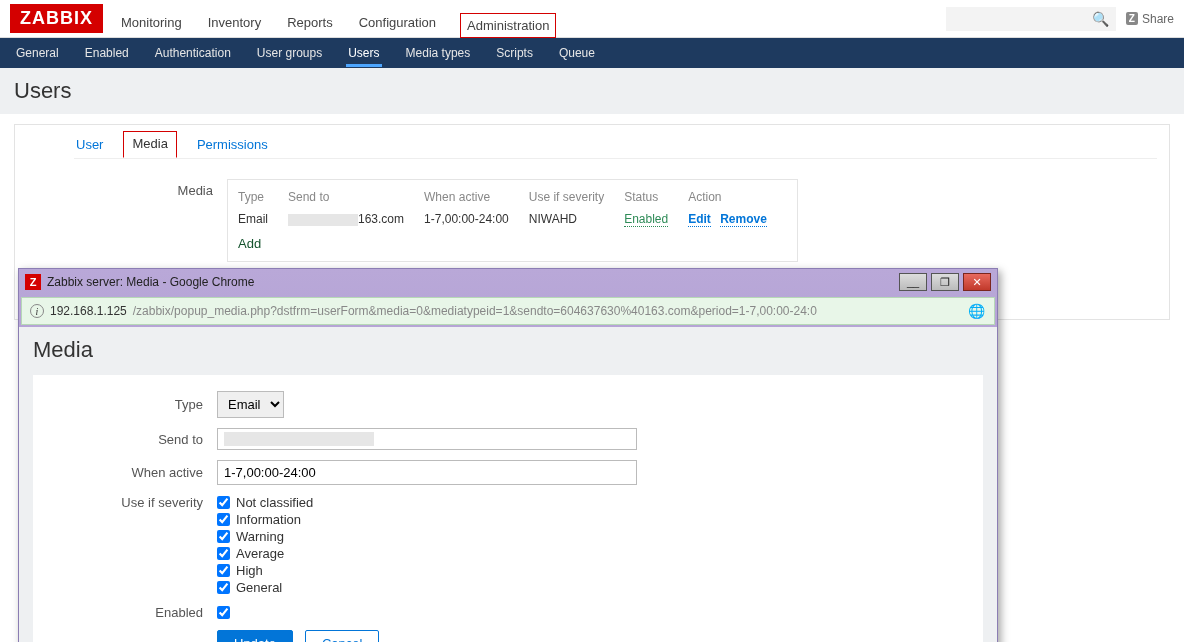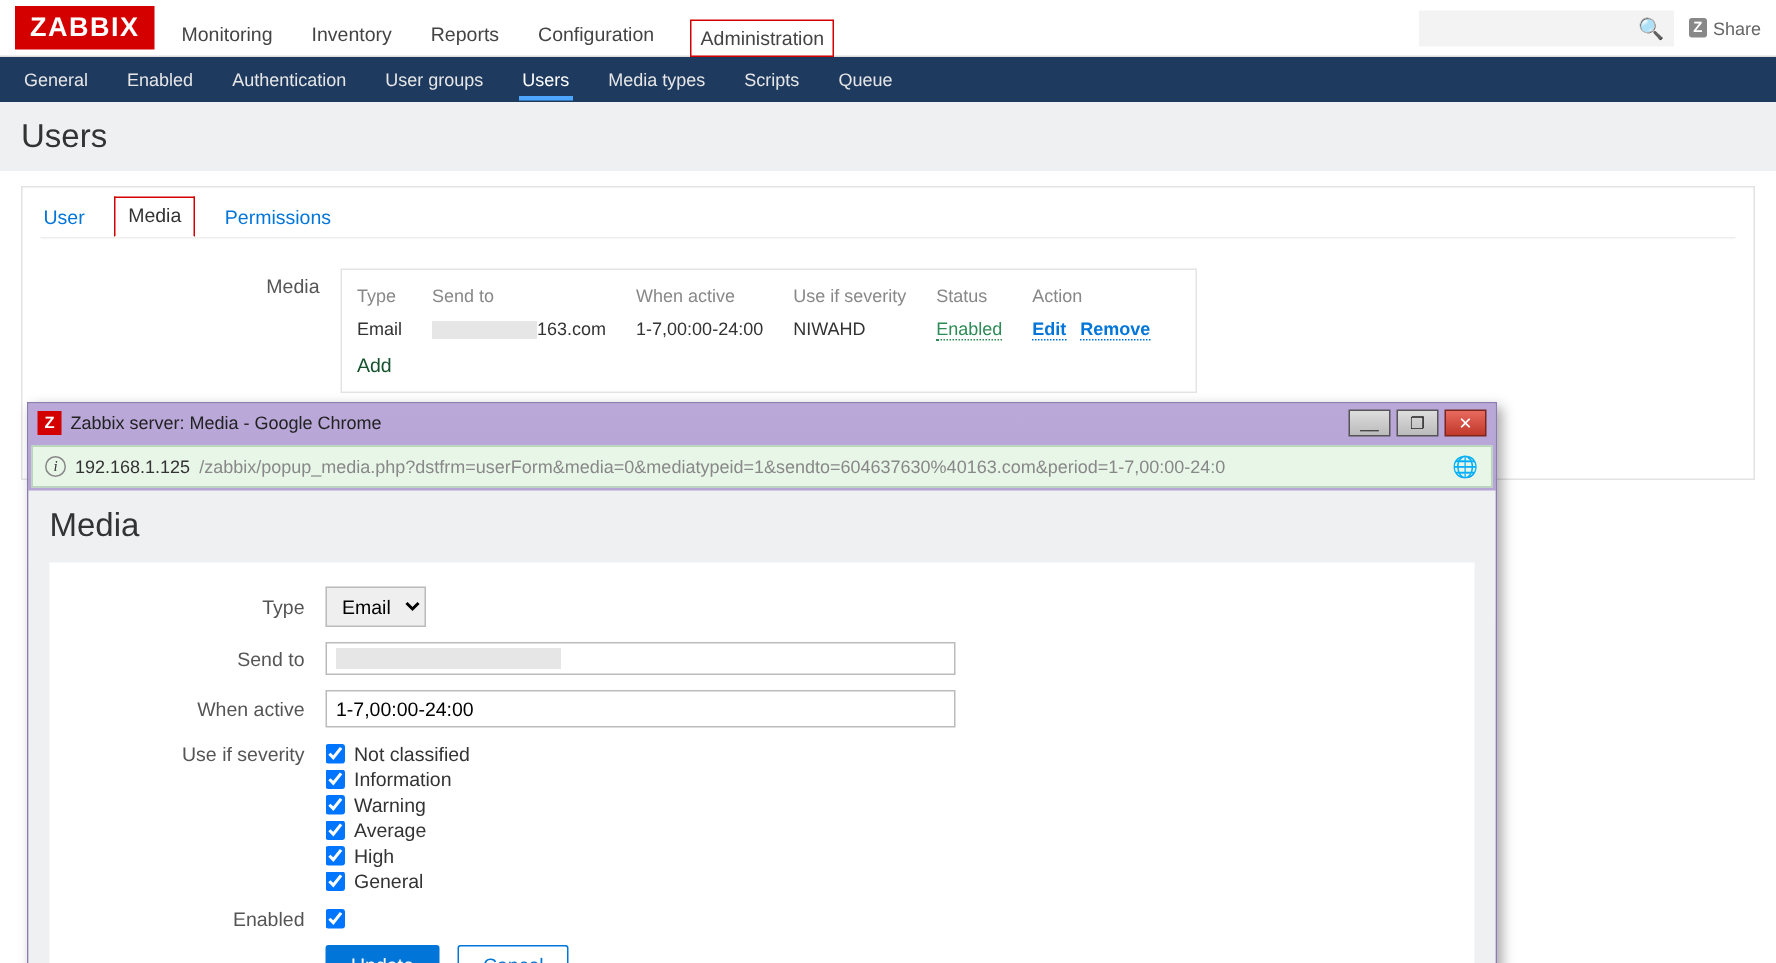--- a/index.html
+++ b/index.html
@@ -16,21 +16,21 @@
   .search-wrap { position:relative; }
   .search-icon { position:absolute; right:6px; top:4px; color:#888; font-size:14px; }
   .share { display:flex; align-items:center; gap:4px; color:#666; font-size:12px; cursor:pointer;}
   .z-badge { background:#888; color:#fff; font-size:10px; padding:1px 3px; border-radius:2px; font-weight:bold;}
   .subnav { background:#1e3a5f; display:flex; gap:22px; padding:0 14px; height:30px; align-items:center; }
   .subnav a { color:#e6e6e6; text-decoration:none; font-size:12px; padding:6px 2px; cursor:pointer;}
   .subnav a.active { color:#fff; border-bottom:3px solid #4da6ff; padding-bottom:4px;}
   .page-area { background:#eef0f2; padding:10px 14px; }
   .page-title { font-size:22px; color:#333; }
   .panel { background:#fff; margin:10px 14px 0 14px; border:1px solid #e3e3e3; padding:10px 12px 16px 12px;}
-  .tabs { display:flex; gap:18px; border-bottom:1px solid #eee; margin-bottom:20px; margin-top:-4px;}
+  .tabs { display:flex; gap:18px; border-bottom:1px solid #eee; margin-bottom:20px; margin-top:-4px;margin-left:47px;}
   .tabs a { color:#0275d8; text-decoration:none; padding:6px 2px; cursor:pointer; font-size:13px;}
   .tabs a.active { color:#333; border:1px solid #d40000; border-bottom:1px solid #fff; padding:4px 8px;}
   .form-row { display:flex; align-items:flex-start; margin-bottom:10px;}
   .form-label { width:200px; text-align:right; padding-right:14px; color:#555; padding-top:4px;}
   .media-table { border:1px solid #e4e4e4; padding:6px 10px 10px 10px; }
   .media-table table { border-collapse:collapse; font-size:12px; }
   .media-table th { color:#888; font-weight:normal; text-align:left; padding:4px 20px 4px 0;}
   .media-table td { padding:4px 20px 4px 0; color:#333;}
   .green { color:#2e8b57; border-bottom:1px dotted #2e8b57; cursor:pointer;}
   .link { color:#0275d8; cursor:pointer; border-bottom:1px dotted #0275d8;font-weight:bold;}

